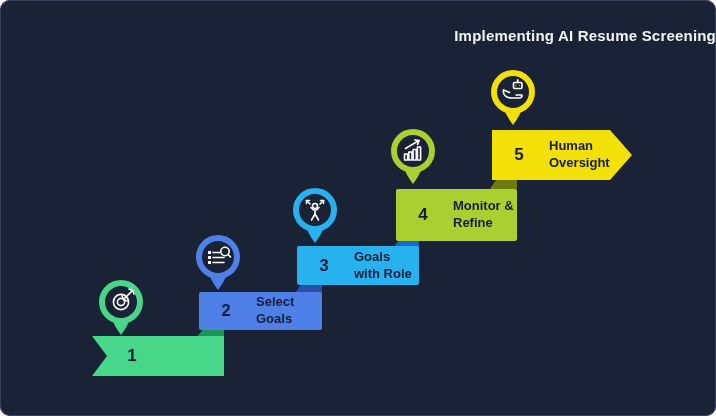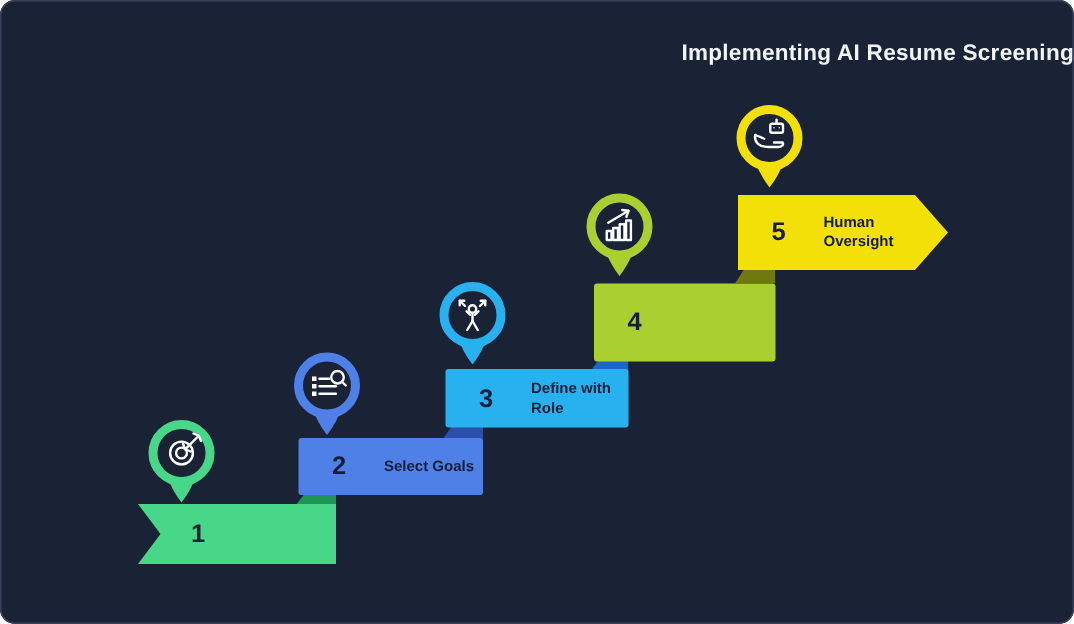--- a/index.html
+++ b/index.html
@@ -13,21 +13,21 @@
     text-align:right;color:#f2f5f9;font-size:15px;font-weight:bold;
     letter-spacing:.2px;margin:0;
   }
   .fold{position:absolute;background:var(--fc);clip-path:polygon(26% 0,100% 0,100% 100%,0 100%);}
   .banner{
     position:absolute;background:var(--c);border-radius:2px;
     display:flex;align-items:center;color:#141e38;
     padding-left:14px;box-sizing:border-box;
   }
   .num{font-size:17px;font-weight:bold;width:26px;flex:0 0 auto;text-align:center;}
-  .lbl{font-size:10px;font-weight:bold;line-height:1.3;margin-left:17px;max-width:66px;}
+  .lbl{font-size:13px;font-weight:bold;line-height:1.3;margin-left:17px;max-width:66px;}
   .pin{position:absolute;width:52px;height:64px;color:var(--c);}
   
   .st1 .pin{left:95px;top:276px;}
   .st1 .banner{left:92px;top:336px;width:132px;height:40px;border-radius:0;
     clip-path:polygon(0 0,100% 0,100% 100%,0 100%,15px 50%);padding-left:27px;}
   .st1 .fold{left:197px;top:328px;width:27px;height:9px;}
   
   .st2 .pin{left:192px;top:231px;}
   .st2 .banner{left:199px;top:292px;width:123px;height:38px;}
   .st2 .fold{left:295px;top:283px;width:27px;height:10px;}
@@ -88,21 +88,21 @@
         <circle cx="7" cy="-5.5" r="4.2"></circle>
         <path d="M10 -2.5 L12.5 0"></path>
       </g>
     </svg>
   </div>
 
   <div class="st3" style="--c: #27b1ef; --fc: #1767c9;">
     <div class="fold"></div>
     <div class="banner">
       <span class="num">3</span>
-      <span class="lbl">Define with Role</span>
+      <span class="lbl">Goals with Role</span>
     </div>
     <svg class="pin" viewBox="0 0 52 64">
       <path d="M16 40 Q19 50 26 59 Q33 50 36 40 Z" fill="currentColor" stroke="none"></path>
       <circle cx="26" cy="26" r="19" fill="#1a2236" stroke="currentColor" stroke-width="6"></circle>
       <g class="icon" transform="translate(26,26)">
         <circle cx="0" cy="-4" r="2.5"></circle>
         <path d="M0 -1 L0 4"></path>
         <path d="M0 4 L-3.5 10"></path>
         <path d="M0 4 L3.5 10"></path>
         <path d="M-1.5 0 L-4 -2.5"></path>
@@ -112,20 +112,21 @@
         <path d="M5 -6 L8.5 -9.5"></path>
         <path d="M8.5 -6.5 L8.5 -9.5 L5.5 -9.5"></path>
       </g>
     </svg>
   </div>
 
   <div class="st4" style="--c: #a9d030; --fc: #6e7a10;">
     <div class="fold"></div>
     <div class="banner">
       <span class="num">4</span>
+      <span class="lbl">Monitor &amp; Refine</span>
     </div>
     <svg class="pin" viewBox="0 0 52 64">
       <path d="M16 40 Q19 50 26 59 Q33 50 36 40 Z" fill="currentColor" stroke="none"></path>
       <circle cx="26" cy="26" r="19" fill="#1a2236" stroke="currentColor" stroke-width="6"></circle>
       <g class="icon" transform="translate(26,26)">
         <rect x="-8.5" y="3" width="3.2" height="6"></rect>
         <rect x="-4.2" y="1" width="3.2" height="8"></rect>
         <rect x="0.1" y="-1.5" width="3.2" height="10.5"></rect>
         <rect x="4.4" y="-4" width="3.2" height="13"></rect>
         <path d="M-7.5 -2.5 L6 -10.5"></path>

